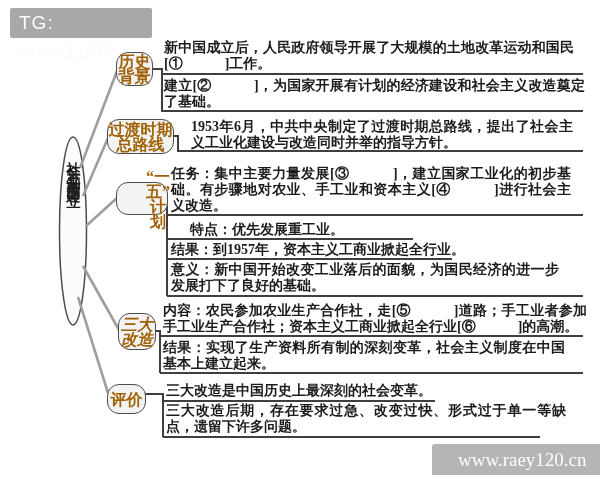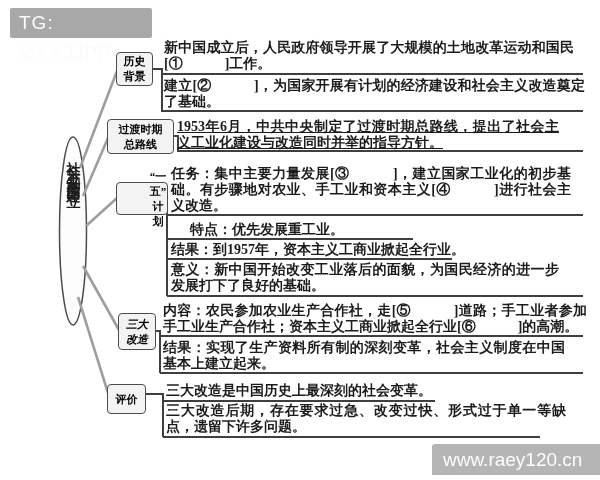--- a/index.html
+++ b/index.html
@@ -12,32 +12,32 @@
   .badge {
     position:absolute; left:10px; top:8px; width:142px; height:30px;
     background:#a8a8a8; color:#fbfbfb; border-radius:2px;
     font-family:"Liberation Sans","DejaVu Sans",sans-serif;
     font-size:19px; line-height:30px; padding-left:9px; box-sizing:border-box;
     letter-spacing:1px;
   }
   .watermark {
     position:absolute; left:432px; top:444px; width:168px; height:31px;
     background:#b5b5b5; color:#fdfdfd; border-radius:3px 0 0 0;
-    font-family:Liberation Sans, sans-serif;
-    font-size:19px; line-height:31px; padding-left:11px; box-sizing:border-box;
+    font-family:Liberation Serif, serif;
+    font-size:19px; line-height:31px; padding-left:26px; box-sizing:border-box;
   }
   .root-label {
     position:absolute; left:64px; top:150px; height:172px; width:18px;
     writing-mode:vertical-rl; text-orientation:upright;
     font-size:14px; font-weight:700; color:#1c1c1c; letter-spacing:4px;
   }
   .node {
     position:absolute; box-sizing:border-box;
-    border:1.5px solid #4c4c4c; border-radius:4px; background:#f3f3f3;
-    color:#000000; font-weight:700; font-size:11px; line-height:15px;
+    border:1.5px solid #4c4c4c; border-radius:12px; background:#f3f3f3;
+    color:#a16207; font-weight:700; font-size:16px; line-height:15px;
     display:flex; align-items:center; justify-content:center;
     text-align:center; white-space:pre-line;
   }
   .n1 { left:116px; top:52px;  width:37px; height:34px; }
   .n2 { left:107px; top:119px; width:67px; height:35px; }
   .n3 { left:116px; top:182px; width:52px; height:33px;padding-left:32px; }
   .n4 { left:118px; top:313px; width:38px; height:37px;font-style:italic; }
   .n5 { left:107px; top:384px; width:39px; height:30px; line-height:17px; }
   .item {
     position:absolute; color:#1c1c1c; font-weight:700;
@@ -96,21 +96,21 @@
 总路线</div>
   <div class="node n3">“一五”
 计划</div>
   <div class="node n4">三大
 改造</div>
   <div class="node n5">评价</div>
 
   <div class="item" style="left:164px; top:40px;  width:410px;">新中国成立后，人民政府领导开展了大规模的土地改革运动和国民[①　　　]工作。</div>
   <div class="item" style="left:164px; top:78px;  width:421px;">建立[②　　　]，为国家开展有计划的经济建设和社会主义改造奠定了基础。</div>
 
-  <div class="item" style="left:177px; top:119px; width:382px;text-decoration:underline;">1953年6月，中共中央制定了过渡时期总路线，提出了社会主义工业化建设与改造同时并举的指导方针。</div>
+  <div class="item" style="left:191px; top:119px; width:382px;">1953年6月，中共中央制定了过渡时期总路线，提出了社会主义工业化建设与改造同时并举的指导方针。</div>
 
   <div class="item" style="left:171px; top:166px; width:400px;">任务：集中主要力量发展[③　　　]，建立国家工业化的初步基础。有步骤地对农业、手工业和资本主义[④　　　]进行社会主义改造。</div>
   <div class="item" style="left:171px; top:222px; width:400px;margin-left:19px;">特点：优先发展重工业。</div>
   <div class="item" style="left:171px; top:242px; width:400px;">结果：到1957年，资本主义工商业掀起全行业。</div>
   <div class="item" style="left:171px; top:262px; width:388px;">意义：新中国开始改变工业落后的面貌，为国民经济的进一步发展打下了良好的基础。</div>
 
   <div class="item" style="left:163px; top:303px; width:424px;">内容：农民参加农业生产合作社，走[⑤　　　]道路；手工业者参加手工业生产合作社；资本主义工商业掀起全行业[⑥　　　]的高潮。</div>
   <div class="item" style="left:163px; top:340px; width:402px;">结果：实现了生产资料所有制的深刻变革，社会主义制度在中国基本上建立起来。</div>
 
   <div class="item" style="left:166px; top:383px; width:420px;">三大改造是中国历史上最深刻的社会变革。</div>

